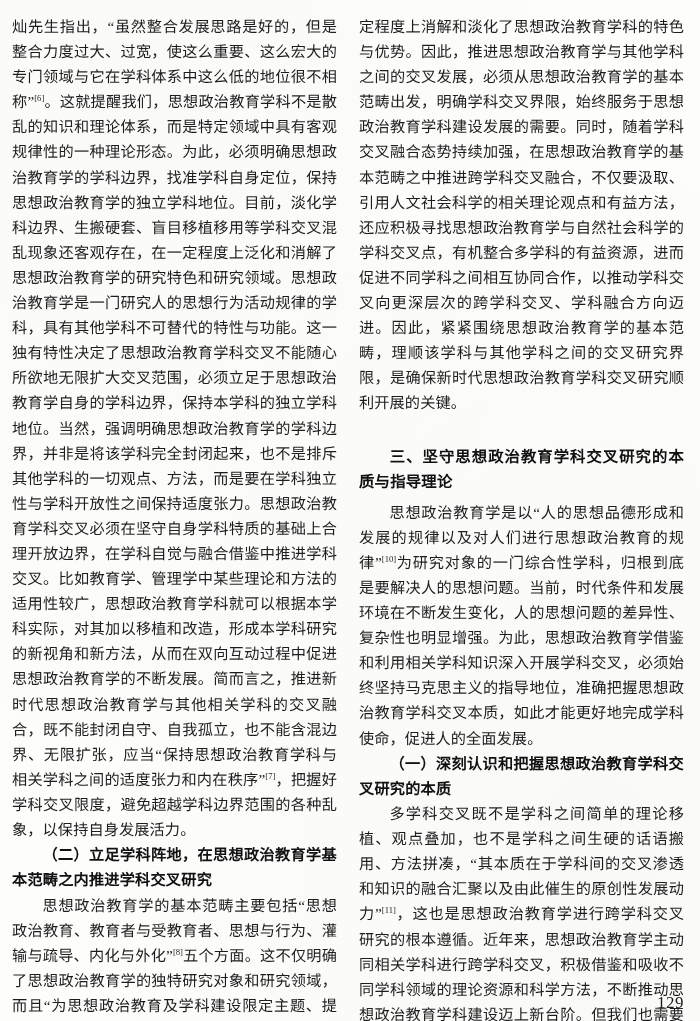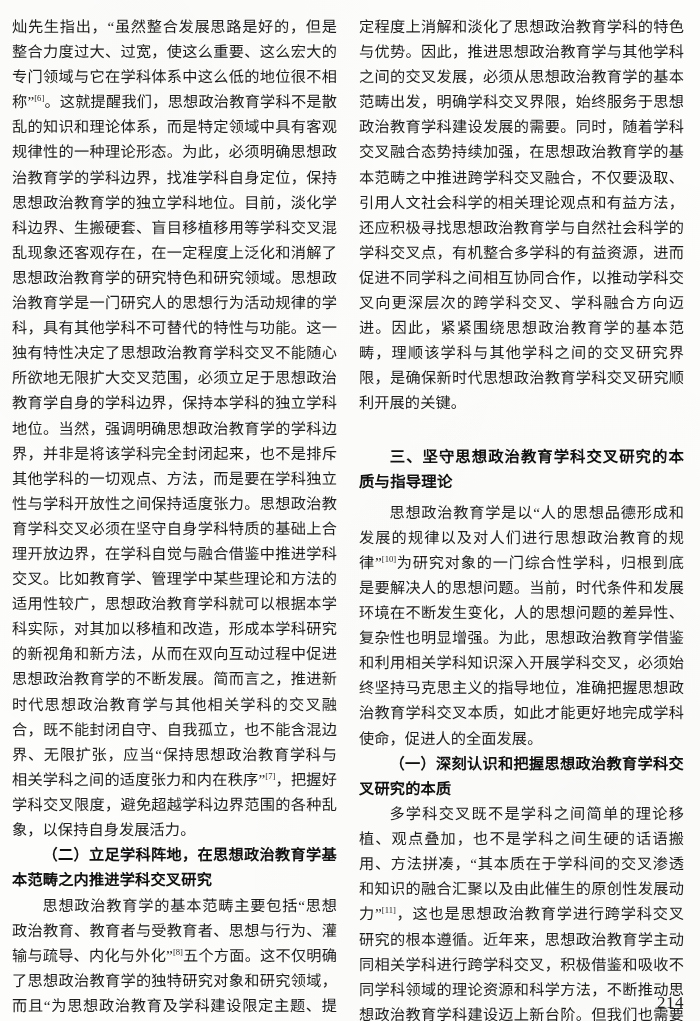--- a/index.html
+++ b/index.html
@@ -140,15 +140,15 @@
       <p class="body">思想政治教育学是以“人的思想品德形成和发展的规律以及对人们进行思想政治教育的规律”<sup class="ref">[10]</sup>为研究对象的一门综合性学科，归根到底是要解决人的思想问题。当前，时代条件和发展环境在不断发生变化，人的思想问题的差异性、复杂性也明显增强。为此，思想政治教育学借鉴和利用相关学科知识深入开展学科交叉，必须始终坚持马克思主义的指导地位，准确把握思想政治教育学科交叉本质，如此才能更好地完成学科使命，促进人的全面发展。</p>
 
       <h3 class="sub-heading">（一）深刻认识和把握思想政治教育学科交叉研究的本质</h3>
 
       <p class="body">多学科交叉既不是学科之间简单的理论移植、观点叠加，也不是学科之间生硬的话语搬用、方法拼凑，“其本质在于学科间的交叉渗透和知识的融合汇聚以及由此催生的原创性发展动力”<sup class="ref">[11]</sup>，这也是思想政治教育学进行跨学科交叉研究的根本遵循。近年来，思想政治教育学主动同相关学科进行跨学科交叉，积极借鉴和吸收不同学科领域的理论资源和科学方法，不断推动思想政治教育学科建设迈上新台阶。但我们也需要清醒地认识到，该学科在与其他学科交叉研究的过程中还存在不少需要克服的难题，比如“在理论和实践借鉴上存在着明显的表面化倾向”，未能将其他学科的视角、理论和方法熟练应用于本学科建设，形成新的研究领域</p>
 
     </div>
 
   </div>
 
-  <div class="page-number">214</div>
+  <div class="page-number">129</div>
 
 </div>
 
 </body></html>

